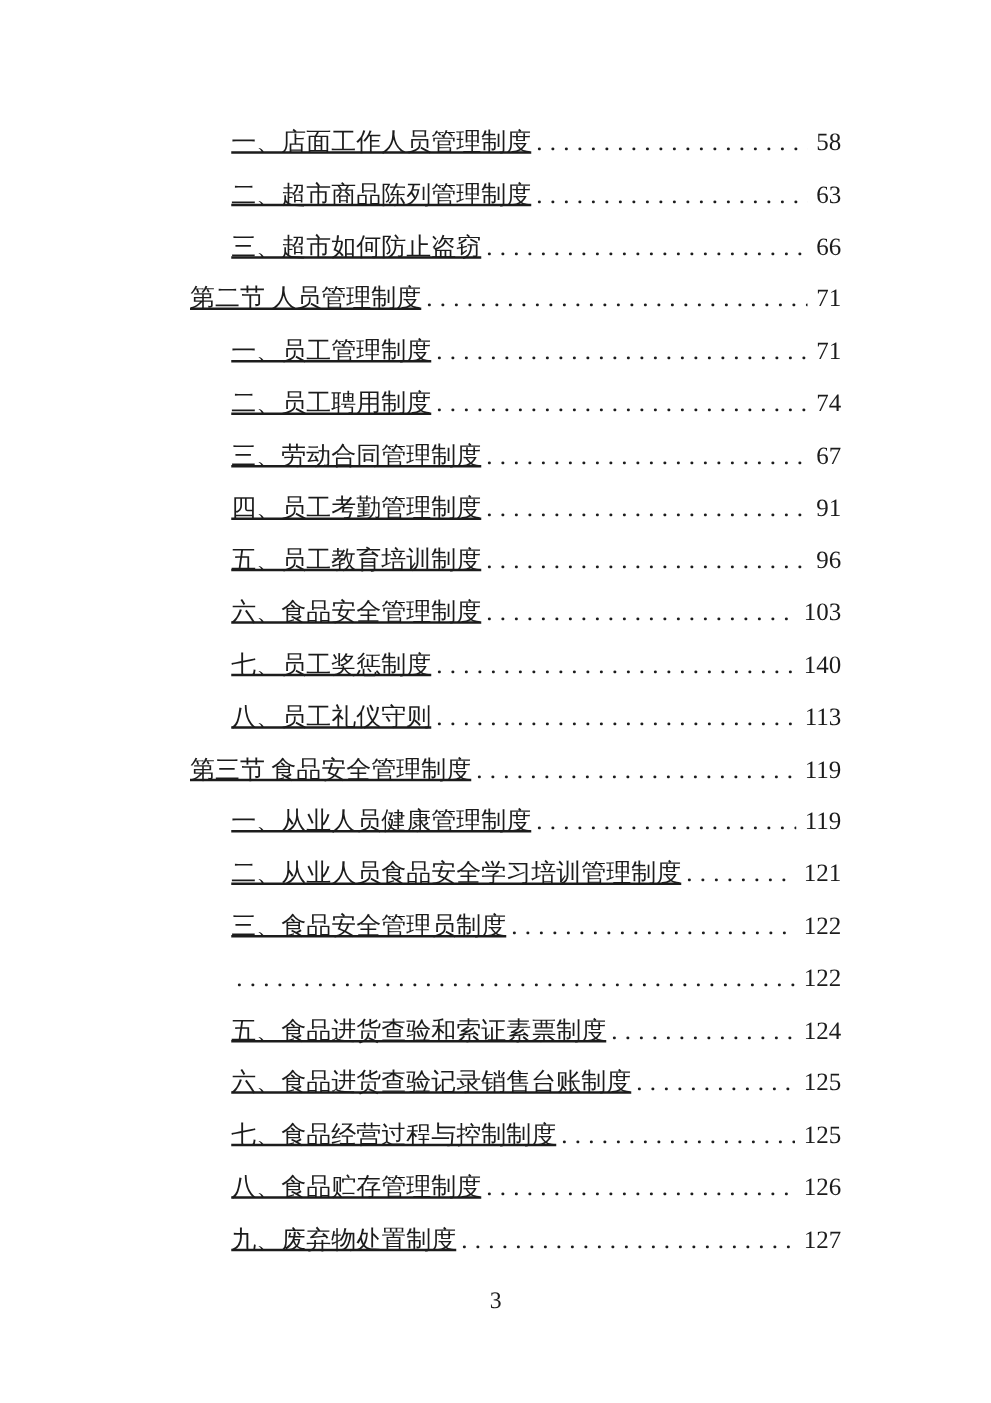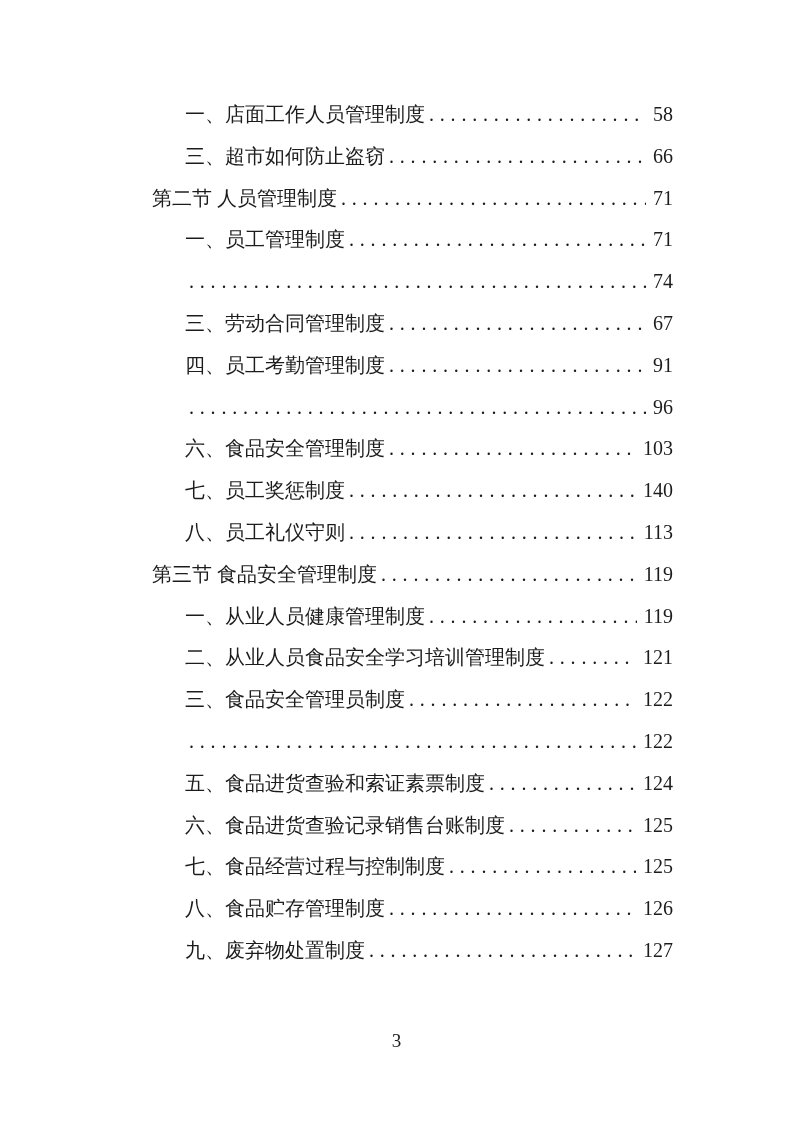--- a/index.html
+++ b/index.html
@@ -28,20 +28,21 @@
     height: 41.8px;
     line-height: 41.8px;
     font-size: 20px;
     white-space: nowrap;
   }
   .toc-row.sub {
     padding-left: 33px;
   }
   .toc-label {
     flex: 0 0 auto;
+    text-decoration: underline;
   }
   .toc-leader {
     flex: 1 1 auto;
     overflow: hidden;
     margin-left: 4px;
     margin-right: 2px;
     min-width: 0;
   }
   .toc-leader::after {
     content: ". . . . . . . . . . . . . . . . . . . . . . . . . . . . . . . . . . . . . . . . . . . . . . . . . . . . . . . . . . . . . . . . . . . . . . . . . . . .";
@@ -65,49 +66,56 @@
 <body>
 
 <div class="page">
   <nav class="toc" id="toc-list">
       <div class="toc-row sub">
         <span class="toc-label">一、店面工作人员管理制度</span>
         <span class="toc-leader"></span>
         <span class="toc-pagenum">58</span>
       </div>
       <div class="toc-row sub">
+        <span class="toc-label">二、超市商品陈列管理制度</span>
+        <span class="toc-leader"></span>
+        <span class="toc-pagenum">63</span>
+      </div>
+      <div class="toc-row sub">
         <span class="toc-label">三、超市如何防止盗窃</span>
         <span class="toc-leader"></span>
         <span class="toc-pagenum">66</span>
       </div>
       <div class="toc-row section">
         <span class="toc-label">第二节 人员管理制度</span>
         <span class="toc-leader"></span>
         <span class="toc-pagenum">71</span>
       </div>
       <div class="toc-row sub">
         <span class="toc-label">一、员工管理制度</span>
         <span class="toc-leader"></span>
         <span class="toc-pagenum">71</span>
       </div>
       <div class="toc-row sub">
+        <span class="toc-label">二、员工聘用制度</span>
         <span class="toc-leader"></span>
         <span class="toc-pagenum">74</span>
       </div>
       <div class="toc-row sub">
         <span class="toc-label">三、劳动合同管理制度</span>
         <span class="toc-leader"></span>
         <span class="toc-pagenum">67</span>
       </div>
       <div class="toc-row sub">
         <span class="toc-label">四、员工考勤管理制度</span>
         <span class="toc-leader"></span>
         <span class="toc-pagenum">91</span>
       </div>
       <div class="toc-row sub">
+        <span class="toc-label">五、员工教育培训制度</span>
         <span class="toc-leader"></span>
         <span class="toc-pagenum">96</span>
       </div>
       <div class="toc-row sub">
         <span class="toc-label">六、食品安全管理制度</span>
         <span class="toc-leader"></span>
         <span class="toc-pagenum">103</span>
       </div>
       <div class="toc-row sub">
         <span class="toc-label">七、员工奖惩制度</span>

